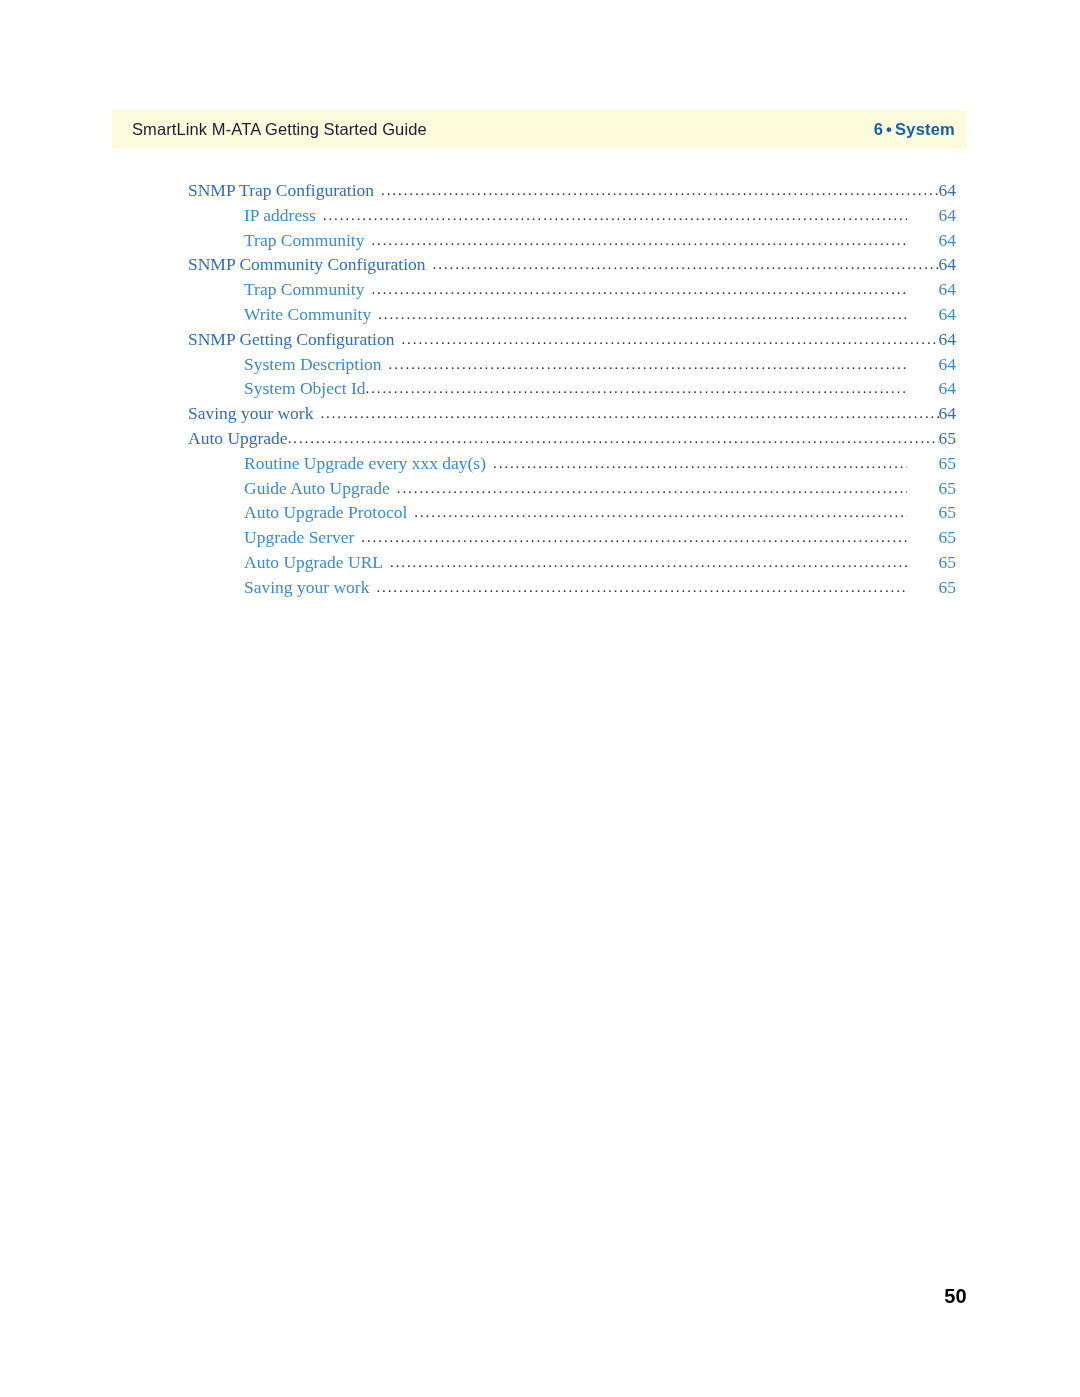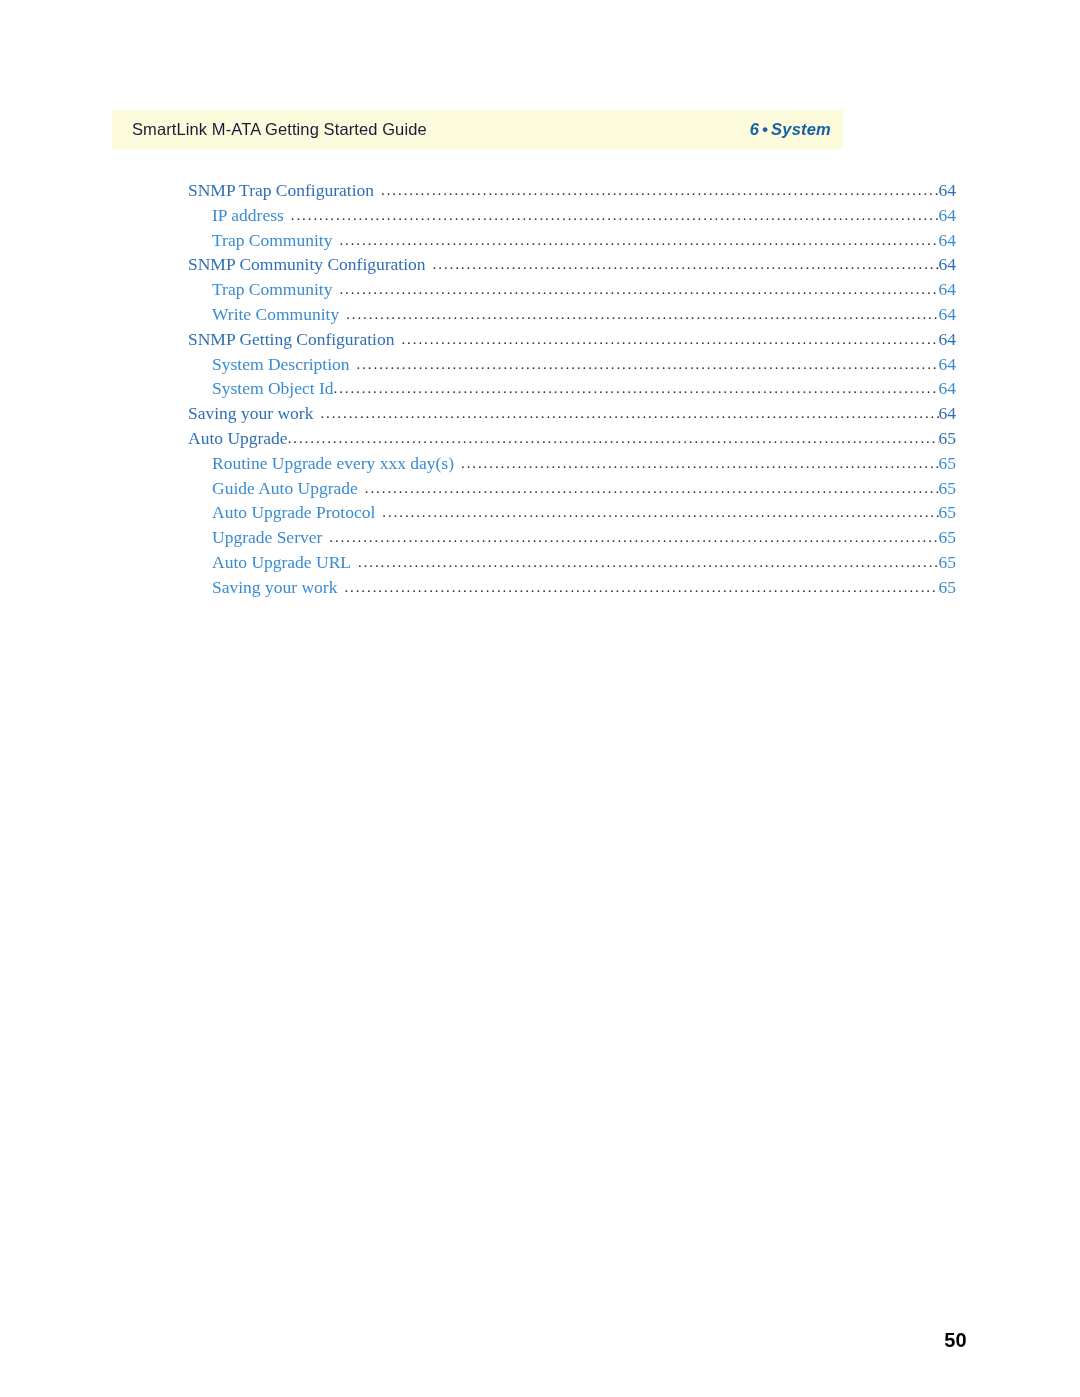--- a/index.html
+++ b/index.html
@@ -13,21 +13,21 @@
     font-family: "Liberation Serif", "DejaVu Serif", serif;
     position: relative;
     overflow: hidden;
   }
 
   
   .header-band {
     position: absolute;
     left: 112px;
     top: 110px;
-    width: 731px;
+    width: 855px;
     height: 39px;
     background: #fcfbdc;
     display: flex;
     align-items: center;
     justify-content: space-between;
     box-sizing: border-box;
     padding: 0 12px 0 20px;
   }
   .header-title {
     font-family: "Liberation Sans", "DejaVu Sans", sans-serif;
@@ -36,21 +36,20 @@
     letter-spacing: 0.1px;
     white-space: nowrap;
   }
   .header-chapter {
     font-family: "Liberation Sans", "DejaVu Sans", sans-serif;
     font-size: 16.5px;
     font-weight: bold;
     color: #1560a8;
     white-space: nowrap;
     letter-spacing: 0.2px;
-    font-style: italic;
   }
   .header-chapter .sep {
     padding: 0 3px;
   }
 
   
   .toc {
     position: absolute;
     left: 188px;
     top: 180px;
@@ -101,35 +100,36 @@
   .level-1 .page {
     color: #2f6fb5;
   }
   
   .level-2 {
     margin-left: 24px;
   }
   .level-2 .label,
   .level-2 .page {
     color: #3a8bd0;
+    margin-left: 32px;
   }
 
   
   .gap .label {
     padding-right: 7px;
   }
   .nogap .label {
     padding-right: 0px;
   }
 
   
   .folio {
     position: absolute;
     right: 113px;
-    top: 1329px;
+    top: 1285px;
     font-family: "Liberation Sans", "DejaVu Sans", sans-serif;
     font-size: 20px;
     font-weight: bold;
     color: #000000;
     letter-spacing: 0.3px;
   }
 </style>
 </head>
 <body>
 

